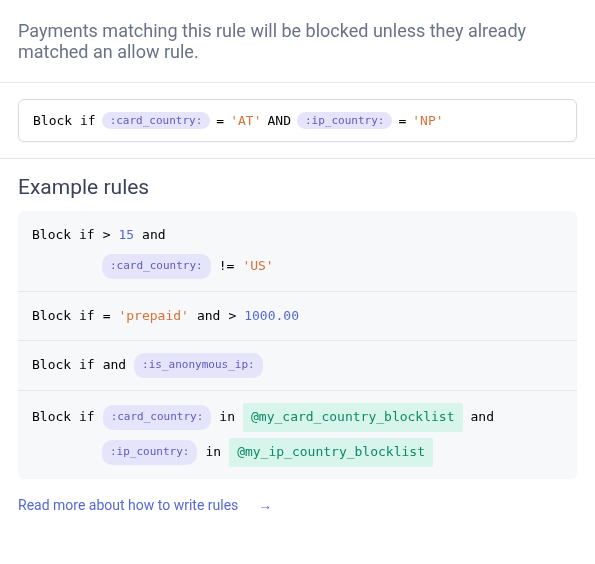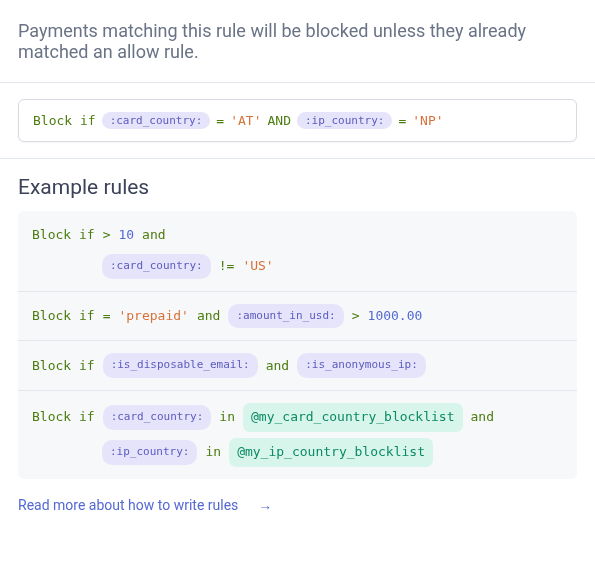--- a/index.html
+++ b/index.html
@@ -54,36 +54,36 @@
       font-size: 13px;
       background: #fff;
       display: flex;
       flex-wrap: wrap;
       align-items: center;
       gap: 6px;
       box-shadow: 0 1px 2px rgba(0,0,0,0.03);
     }
     
     .code-plain {
-      color: #4d7c0f;
+      color: #000000;
     }
     
     .pill-field {
       background: #e6e4fb;
       color: #5c5bbf;
       border-radius: 10px;
       padding: 2px 8px;
       font-family: ui-monospace, "SF Mono", Consolas, monospace;
       font-size: 11px;
     }
     
     .pill-list {
       background: #d7f5ea;
       color: #0c8a65;
-      border-radius: 7px;
+      border-radius: 2px;
       padding: 2px 8px;
       font-family: ui-monospace, "SF Mono", Consolas, monospace;
       font-size: 13px;
     }
     
     .code-string {
       color: #d97038;
     }
     
     .code-number {
@@ -169,42 +169,40 @@
 <div class="divider"></div>
 
 <div class="example-section">
   <div class="example-title">Example rules</div>
   
   <div class="example-block">
 
     <div class="example-rule">
       <span class="code-plain">Block if</span>
       <span class="code-plain">&gt;</span>
-      <span class="code-number">10</span>
+      <span class="code-number">15</span>
       <span class="code-plain">and</span>
       <div class="rule-indent" style="width:100%">
         <span class="pill-field">:card_country:</span>
         <span class="code-plain">!=</span>
         <span class="code-string">'US'</span>
       </div>
     </div>
 
     <div class="example-rule">
       <span class="code-plain">Block if</span>
       <span class="code-plain">=</span>
       <span class="code-string">'prepaid'</span>
       <span class="code-plain">and</span>
-      <span class="pill-field">:amount_in_usd:</span>
       <span class="code-plain">&gt;</span>
       <span class="code-number">1000.00</span>
     </div>
 
     <div class="example-rule">
       <span class="code-plain">Block if</span>
-      <span class="pill-field">:is_disposable_email:</span>
       <span class="code-plain">and</span>
       <span class="pill-field">:is_anonymous_ip:</span>
     </div>
 
     <div class="example-rule">
       <span class="code-plain">Block if</span>
       <span class="pill-field">:card_country:</span>
       <span class="code-plain">in</span>
       <span class="pill-list">@my_card_country_blocklist</span>
       <span class="code-plain">and</span>

